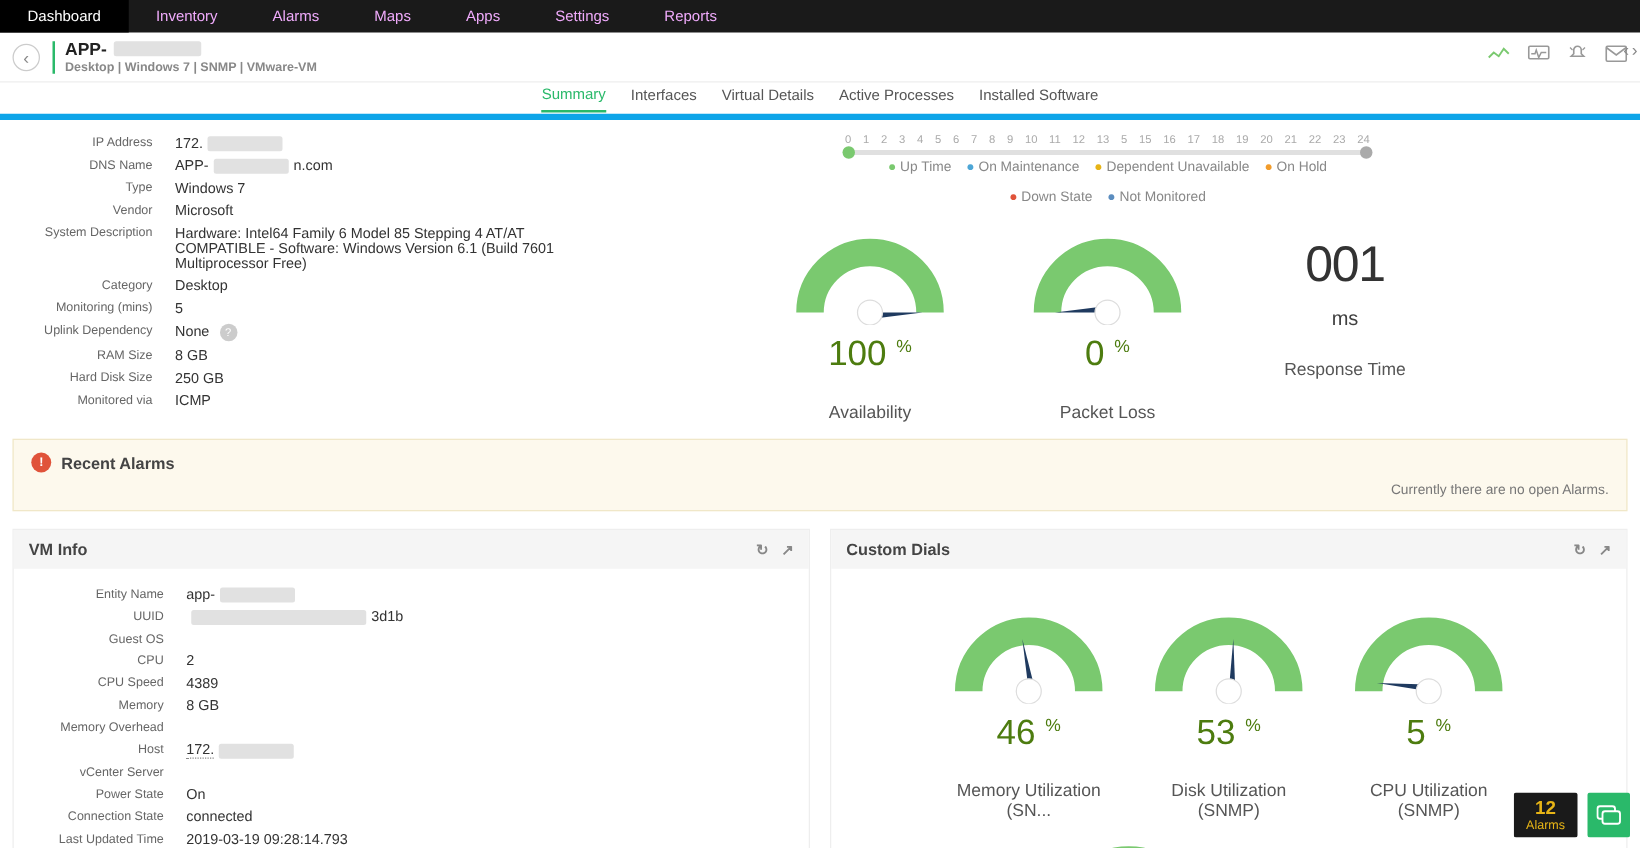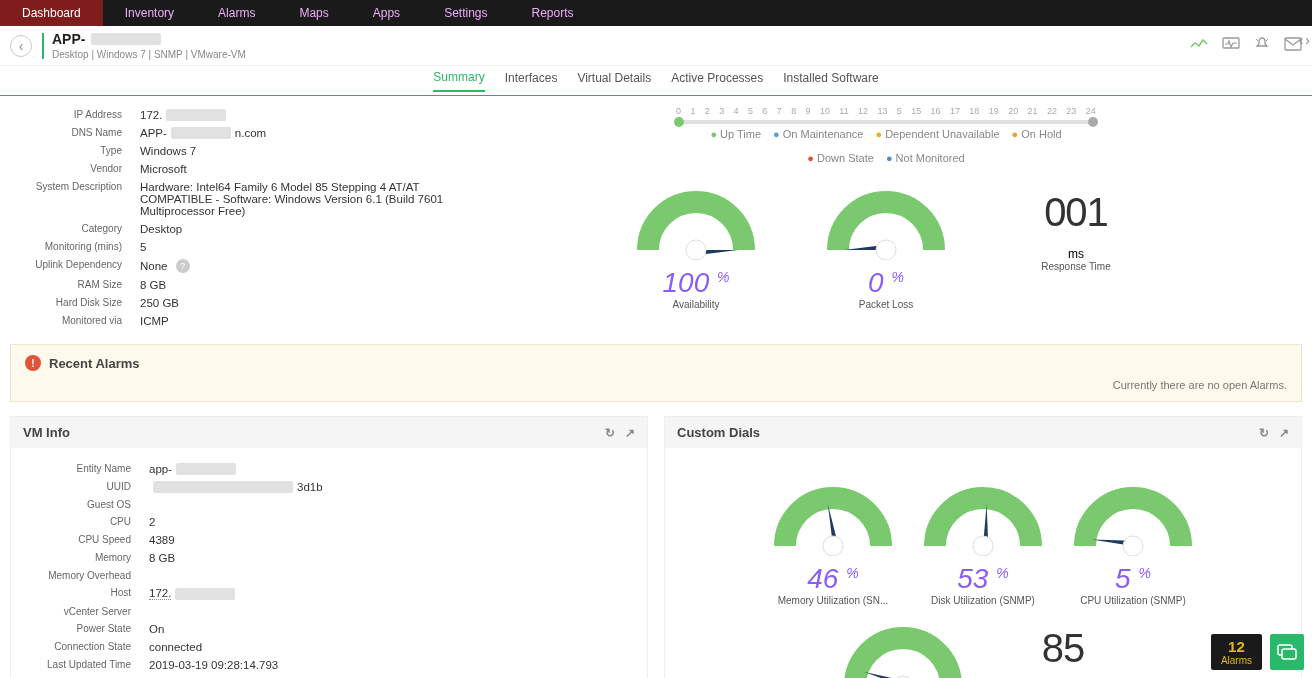--- a/index.html
+++ b/index.html
@@ -1,32 +1,32 @@
 <!DOCTYPE html>
 <html><head>
 <meta charset="utf-8">
 <style>
   * { box-sizing: border-box; margin: 0; padding: 0; }
   body { font-family: -apple-system, BlinkMacSystemFont, "Segoe UI", Arial, sans-serif; font-size: 12px; color: #333; background: #fff; width: 1312px; }
   
   .topnav { background: #1a1a1a; height: 26px; display: flex; align-items: stretch; }
   .topnav-item { color: #f0abfc; padding: 0 22px; display: flex; align-items: center; font-size: 12px; cursor: pointer; }
-  .topnav-item.active { background: #7f1d1d; color: #fff; }
+  .topnav-item.active { background: #000000; color: #fff; }
   
   .header { display: flex; align-items: center; padding: 4px 10px; border-bottom: 1px solid #eee; height: 40px; }
   .back-btn { width: 22px; height: 22px; border: 1px solid #ccc; border-radius: 50%; display: flex; align-items: center; justify-content: center; color: #888; cursor: pointer; font-size: 14px; margin-right: 10px; }
   .header-divider { width: 2px; height: 26px; background: #2ab96a; margin-right: 8px; }
   .header-title-wrap { display: flex; flex-direction: column; }
   .header-title { font-size: 14px; font-weight: 600; color: #222; display: flex; align-items: center; gap: 6px;}
   .redact { display:inline-block; background:#e1e1e1; height:12px; border-radius:2px; }
-  .header-sub { font-size: 10px; color: #888; margin-top: 2px; }
+  .header-sub { font-size: 10px; color: #888; margin-top: 2px; font-weight: bold; }
   .header-icons { margin-left: auto; display: flex; gap: 14px; align-items: center; color: #999; font-size: 16px; }
   .header-icons span { cursor: pointer; }
   
-  .subtabs { display: flex; justify-content: center; gap: 20px; border-bottom: 1px solid #0ea5e9; height: 30px; align-items: center; font-size: 12px; }
+  .subtabs { display: flex; justify-content: center; gap: 20px; border-bottom: 5px solid #0ea5e9; height: 30px; align-items: center; font-size: 12px; }
   .subtab { color: #555; cursor: pointer; padding-bottom: 6px; }
   .subtab.active { color: #2ab96a; border-bottom: 2px solid #2ab96a; font-weight: 500;}
   
   .main { display: flex; padding: 10px 10px 0 10px; }
   .left-col { width: 440px; }
   .right-col { flex: 1; padding-left: 20px; }
   
   .prop-table { width: 100%; font-size: 11.5px; }
   .prop-row { display: flex; padding: 3px 0; }
   .prop-label { width: 130px; text-align: right; color: #666; font-size: 10px; padding-right: 18px; }
@@ -44,25 +44,25 @@
   .legend-item.up::before{color:#7ac96f;}
   .legend-item.maint::before{color:#4da6d6;}
   .legend-item.dep::before{color:#e7b416;}
   .legend-item.hold::before{color:#f29c2b;}
   .legend-item.down::before{color:#e0533a;}
   .legend-item.not::before{color:#5b8dbf;}
   
   .gauge-row { display: flex; justify-content: center; gap: 60px; margin-top: 26px; text-align: center; }
   .gauge-item { width: 130px; }
   .gauge-svg { width: 120px; height: 70px; margin: 0 auto; }
-  .gauge-value { font-size: 28px; font-weight: 300; color: #8b5cf6; margin-top: 4px; font-style: italic; }
+  .gauge-value { font-size: 28px; font-weight: 300; color: #4d7c0f; margin-top: 4px; }
   .gauge-value sup { font-size: 14px; font-weight:500; }
-  .gauge-label { font-size: 10px; color: #555; margin-top: 0; }
+  .gauge-label { font-size: 14px; color: #555; margin-top: 22px; }
   .big-number { font-size: 40px; font-weight: 300; letter-spacing: -1px; color: #333; }
-  .big-unit { font-size: 12px; color: #000000; margin-top: 12px; }
+  .big-unit { font-size: 16px; color: #404040; margin-top: 12px; }
   .alarm-panel { background: #fdf9ed; border: 1px solid #f0e7c8; margin: 14px 10px; padding: 10px 14px; }
   .alarm-header { display: flex; align-items: center; gap: 8px; font-weight: 600; color: #444; font-size: 13px; }
   .alarm-icon { width: 16px; height: 16px; border-radius:50%; background:#e0533a; color:#fff; display:inline-flex; align-items:center; justify-content:center; font-size:10px;}
   .alarm-body { font-size: 11px; color: #777; margin-top: 8px; text-align: right; }
   
   .lower { display: flex; gap: 16px; padding: 0 10px 20px; }
   .card { flex: 1; border: 1px solid #eee; }
   .card-header { background: #f5f5f5; padding: 8px 12px; font-size: 13px; font-weight: 600; color: #444; display: flex; align-items: center; gap: 36px; }
   .card-header-actions { margin-left: auto; display: flex; gap: 10px; color: #888; cursor: pointer; font-size: 12px;}
   .card-body { padding: 12px 8px; }
@@ -376,21 +376,21 @@
   </div>
   <div class="card">
     <div class="card-header">
       <span>Custom Dials</span>
       <div class="card-header-actions">
         <span>↻</span>
         <span>↗</span>
       </div>
     </div>
     <div class="card-body">
-      <div class="gauge-row" style="gap:20px;" id="custom-gauges-1">
+      <div class="gauge-row" style="gap:30px;" id="custom-gauges-1">
           <div class="gauge-item"><svg class="gauge-svg" viewBox="0 0 120 70">
     <path d="M 12 60 A 48 48 0 0 1 108 60" fill="none" stroke="#7ac96f" stroke-width="22"></path>
     <polygon points="60,60 54.88148757698381,18.31306163106447 64.74650698312145,57.30143159079128" fill="#1f3a5f"></polygon>
     <circle cx="60" cy="60" r="10" fill="#fff" stroke="#ddd"></circle>
   </svg><div class="gauge-value">46 <sup>%</sup></div>
        <div class="gauge-label">Memory Utilization (SN...</div></div>
           <div class="gauge-item"><svg class="gauge-svg" viewBox="0 0 120 70">
     <path d="M 12 60 A 48 48 0 0 1 108 60" fill="none" stroke="#7ac96f" stroke-width="22"></path>
     <polygon points="60,60 63.66054119540164,18.15982268014669 65.20384833815248,58.347256077455526" fill="#1f3a5f"></polygon>
     <circle cx="60" cy="60" r="10" fill="#fff" stroke="#ddd"></circle>

